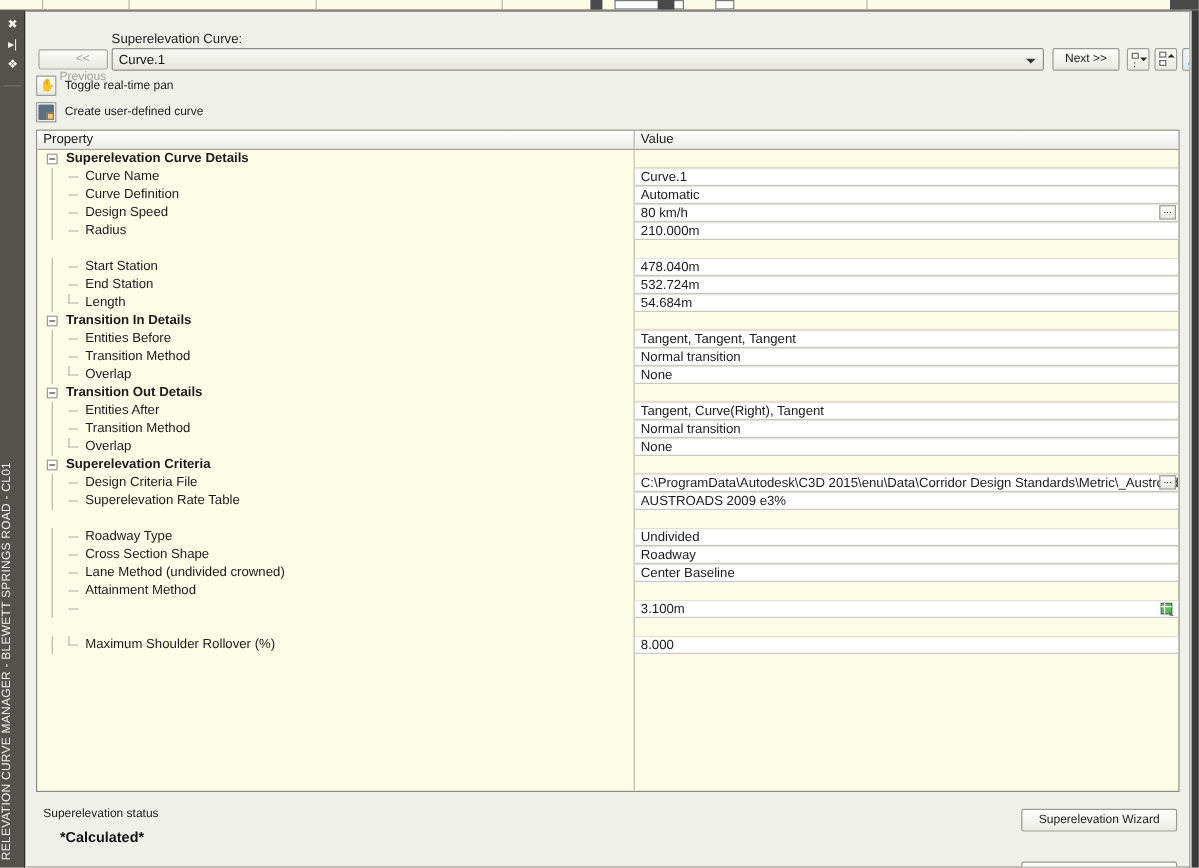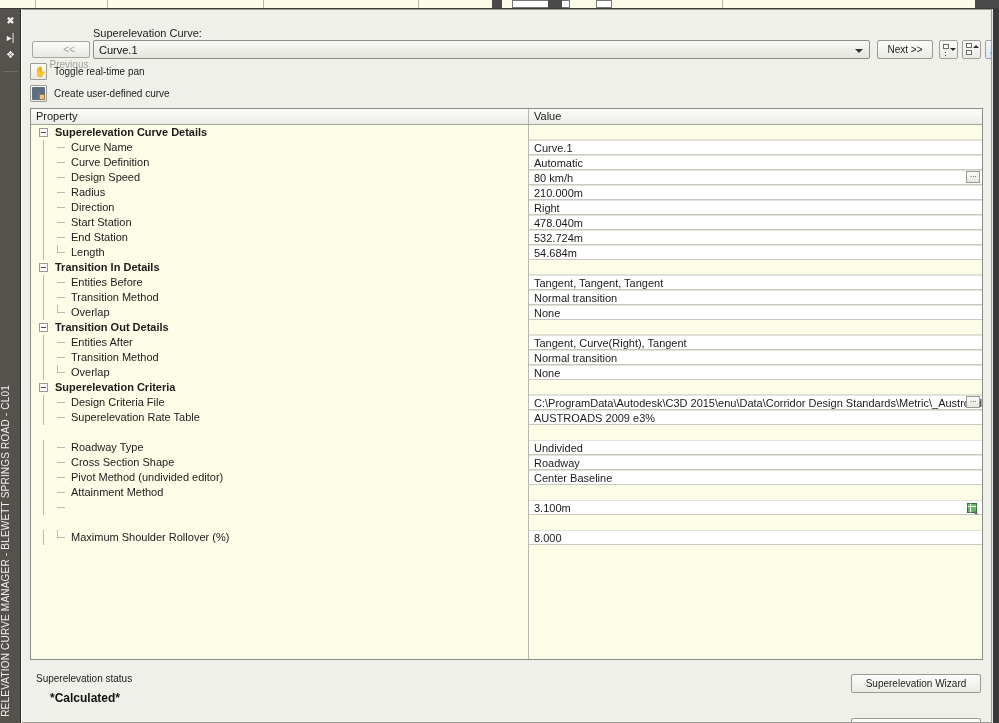--- a/index.html
+++ b/index.html
@@ -427,26 +427,20 @@
           <div class="row-prop child">Design Speed</div>
           <div class="row-val">80 km/h</div>
           <span class="val-ellipsis-btn">∙∙∙</span>
         </div>
         <div class="row" style="top: 60px;">
           <span class="tree-vline"></span>
           <span class="tree-tee"></span>
           <div class="row-prop child">Radius</div>
           <div class="row-val">210.000m</div>
         </div>
-        <div class="row" style="top: 75px;">
-          <span class="tree-vline"></span>
-          <span class="tree-tee"></span>
-          <div class="row-prop child">Direction</div>
-          <div class="row-val">Right</div>
-        </div>
         <div class="row" style="top: 90px;">
           <span class="tree-vline"></span>
           <span class="tree-tee"></span>
           <div class="row-prop child">Start Station</div>
           <div class="row-val">478.040m</div>
         </div>
         <div class="row" style="top: 105px;">
           <span class="tree-vline"></span>
           <span class="tree-tee"></span>
           <div class="row-prop child">End Station</div>
@@ -533,21 +527,21 @@
         </div>
         <div class="row" style="top: 330px;">
           <span class="tree-vline"></span>
           <span class="tree-tee"></span>
           <div class="row-prop child">Cross Section Shape</div>
           <div class="row-val">Roadway</div>
         </div>
         <div class="row" style="top: 345px;">
           <span class="tree-vline"></span>
           <span class="tree-tee"></span>
-          <div class="row-prop child">Pivot Method (undivided editor)</div>
+          <div class="row-prop child">Lane Method (undivided crowned)</div>
           <div class="row-val">Center Baseline</div>
         </div>
         <div class="row" style="top: 360px;">
           <span class="tree-vline"></span>
           <span class="tree-tee"></span>
           <div class="row-prop child">Attainment Method</div>
         </div>
         <div class="row" style="top: 375px;">
           <span class="tree-vline"></span>
           <span class="tree-tee"></span>

